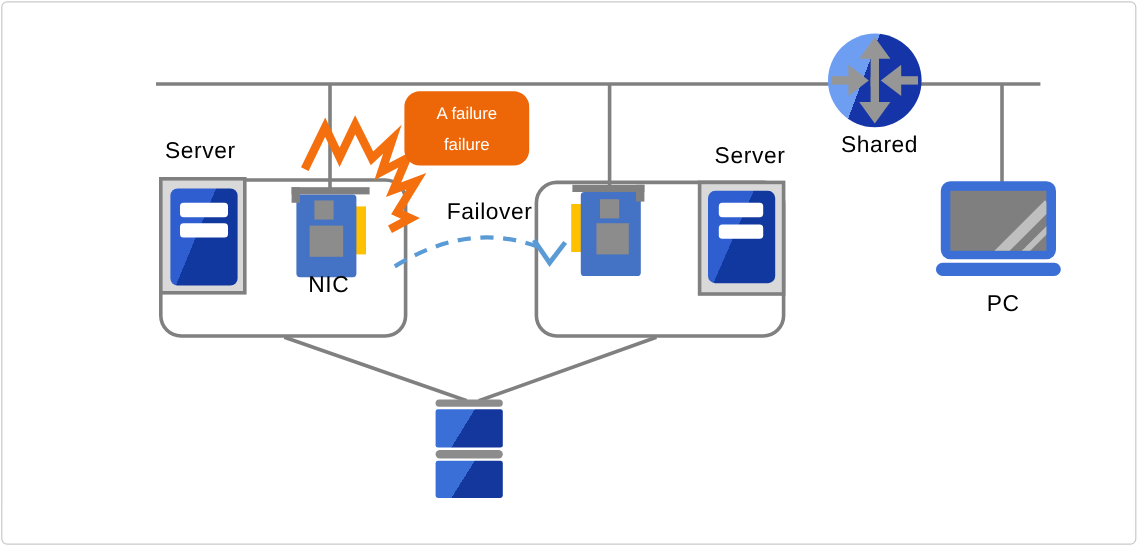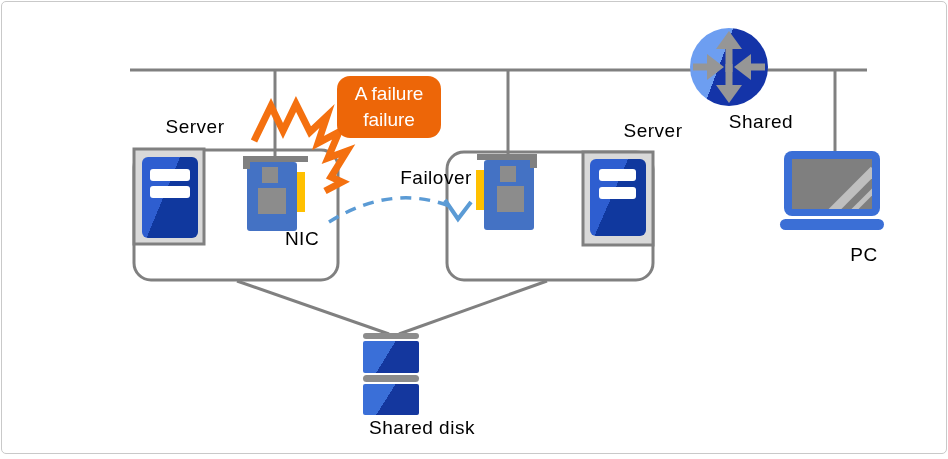--- a/index.html
+++ b/index.html
@@ -13,27 +13,27 @@
   .panel-border{
     position:absolute;left:1px;top:1px;right:1px;bottom:5px;
     border:1px solid #c9c9c9;border-radius:5px;
     pointer-events:none;
   }
   .diagram-svg{position:absolute;left:0;top:0;}
   .lbl{
     position:absolute;
     transform:translate(-50%,-50%);
     font-size:19px;letter-spacing:.5px;color:#000;
-    white-space:nowrap;line-height:1;margin-left:28px;
+    white-space:nowrap;line-height:1;
   }
   .callout{
     position:absolute;left:337px;top:76px;width:104px;height:62px;
     background:#ed6608;border-radius:13px;
     display:flex;flex-direction:column;align-items:center;justify-content:center;
-    color:#fff;font-size:19px;line-height:26px;text-align:center;
+    color:#fff;font-size:14px;line-height:26px;text-align:center;
   }
 </style>
 </head>
 <body>
 
 <div class="canvas">
 
   <svg class="diagram-svg" width="948" height="459" viewBox="0 0 948 459">
     <defs>
       <linearGradient id="towerGrad" x1="0" y1="0" x2="1" y2="0.6">
@@ -140,16 +140,15 @@
     <div>A failure</div>
     <div>failure</div>
   </div>
 
   <div class="lbl" style="left:167px;top:126px">Server</div>
   <div class="lbl" style="left:625px;top:130px">Server</div>
   <div class="lbl" style="left:274px;top:238px">NIC</div>
   <div class="lbl" style="left:408px;top:177px">Failover</div>
   <div class="lbl" style="left:733px;top:121px">Shared</div>
   <div class="lbl" style="left:836px;top:254px">PC</div>
-  <div class="lbl" style="left:394px;top:427px">Shared disk</div>
 
   <div class="panel-border"></div>
 </div>
 
 </body></html>

